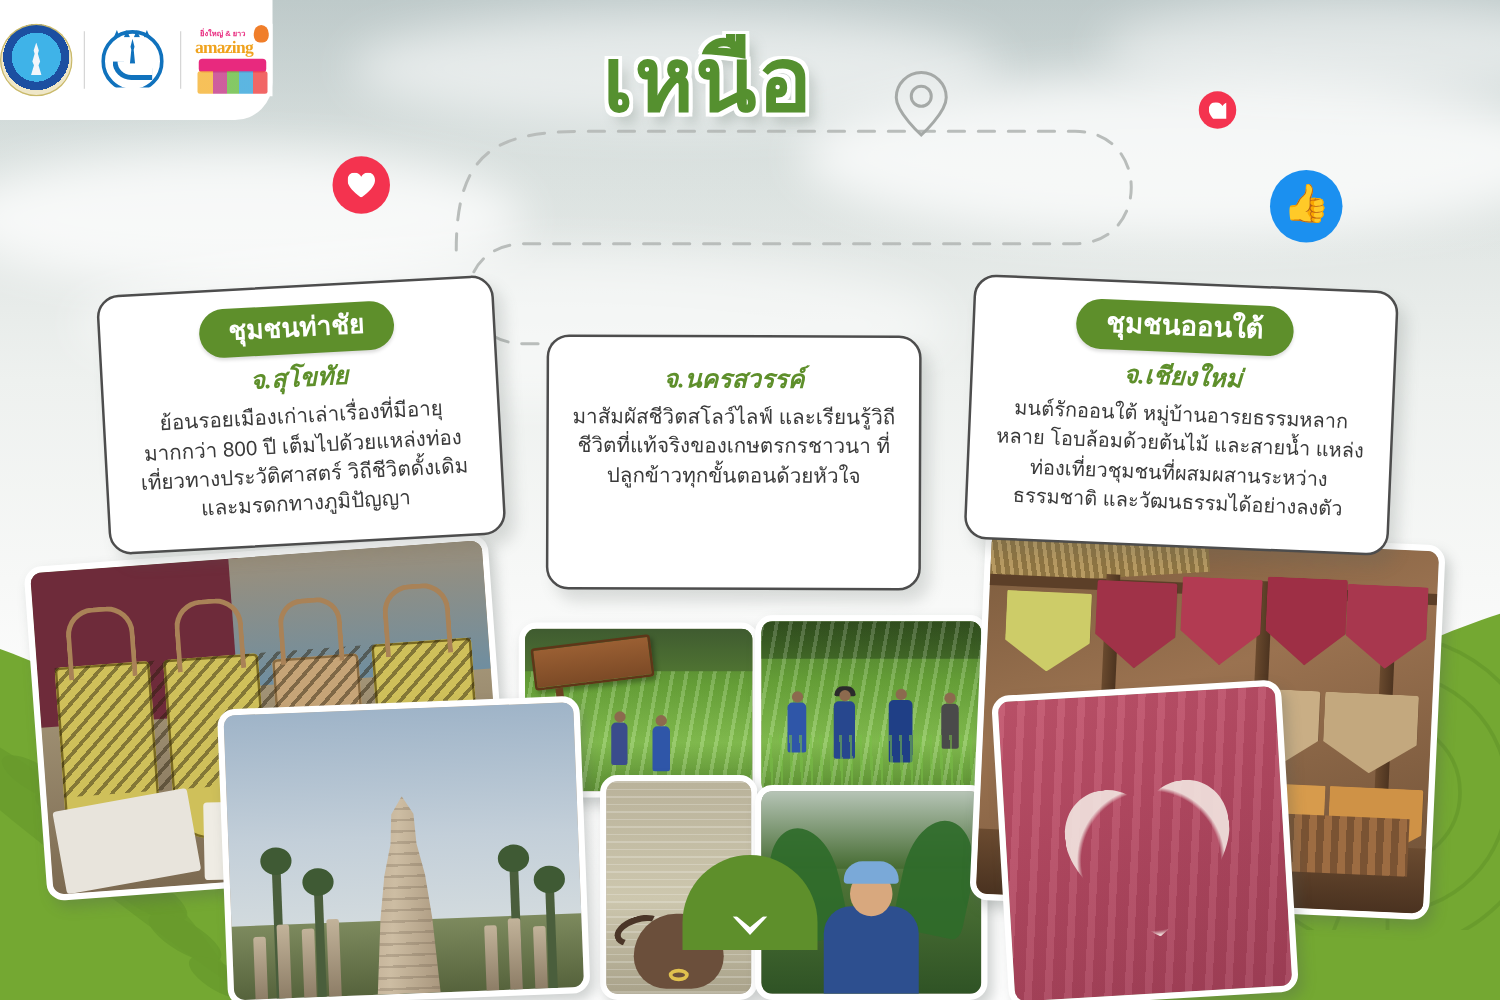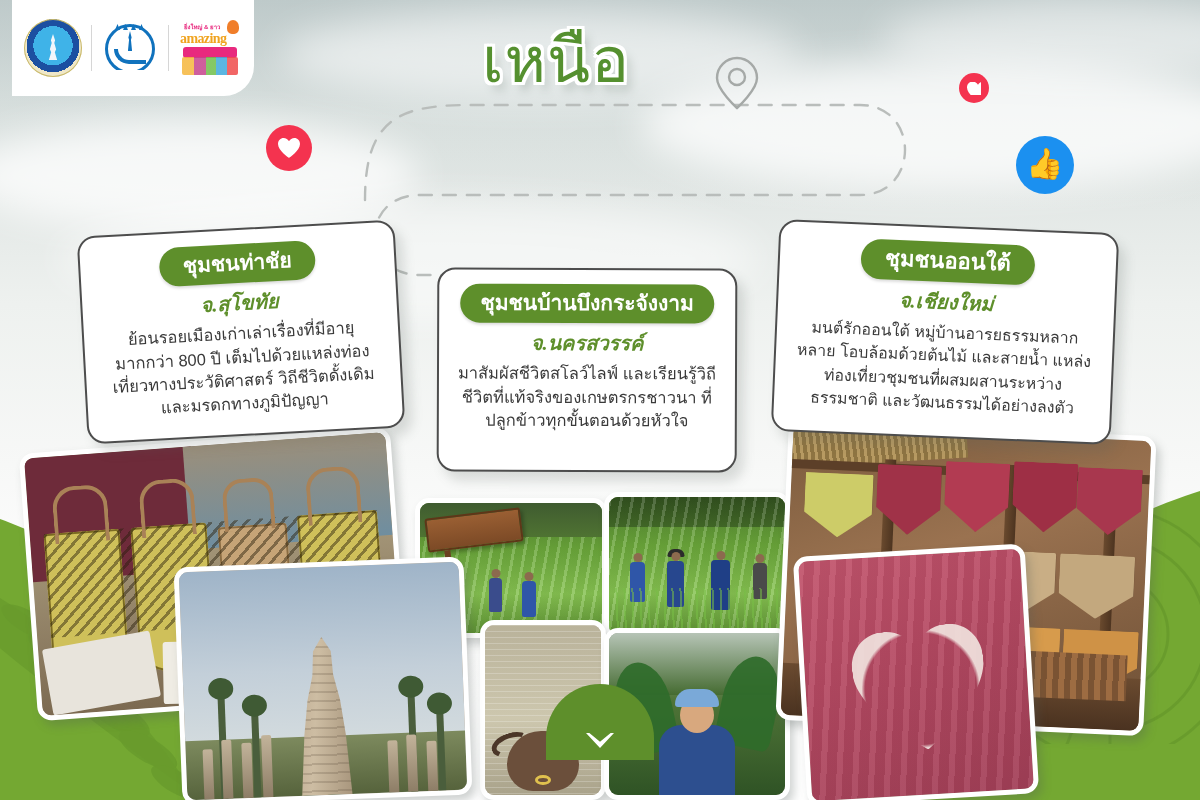--- a/index.html
+++ b/index.html
@@ -35,22 +35,22 @@
   .cloud.c4 { left: 880px;  top: 0px;   width: 400px; height: 80px;  background: rgba(255,255,255,0.5); }
   .cloud.c5 { left: 60px;   top: 200px; width: 700px; height: 120px; background: rgba(255,255,255,0.5); }
   .haze {
     position: absolute; left: 0; right: 0; top: 0; height: 210px;
     background: linear-gradient(180deg, rgba(176,190,190,0.55) 0%, rgba(210,220,218,0.25) 55%, rgba(255,255,255,0) 100%);
     pointer-events: none;
   }
 
   
   #logo-bar {
-    position: absolute; left: 12px; top: 0;
-    width: 242px; height: 96px;
+    position: absolute; left: 0; top: 0;
+    width: 218px; height: 96px;
     background: #ffffff;
     border-bottom-right-radius: 30px;
     display: flex; align-items: center; justify-content: center;
     gap: 0px;
     z-index: 40;
   }
   .logo-slot { display: flex; align-items: center; justify-content: center; }
   .logo-div { width: 1px; height: 46px; background: #d6d6d6; margin: 0 9px; }
 
   .seal {
@@ -119,21 +119,21 @@
   #headline { position: absolute; left: 410px; top: 52px; z-index: 20; }
   .hl-top {
     font-size: 62px; font-weight: 800; color: #3b3b3b;
     letter-spacing: 1px; line-height: 0.95;
     text-shadow: -3px 0 0 #fff, 3px 0 0 #fff, 0 -3px 0 #fff, 0 3px 0 #fff,
                  -3px -3px 0 #fff, 3px -3px 0 #fff, -3px 3px 0 #fff, 3px 3px 0 #fff,
                  5px 6px 8px rgba(120,130,125,0.35);
     margin-left: 12px;
   }
   .hl-main {
-    font-size: 63px; font-weight: 400; color: #55902f;
+    font-size: 72px; font-weight: 700; color: #55902f;
     letter-spacing: 1px; line-height: 0.92;
     margin-top: -20px; margin-left: 72px;
     text-shadow: -3px 0 0 #fff, 3px 0 0 #fff, 0 -3px 0 #fff, 0 3px 0 #fff,
                  -3px -3px 0 #fff, 3px -3px 0 #fff, -3px 3px 0 #fff, 3px 3px 0 #fff,
                  6px 8px 10px rgba(110,125,115,0.38);
   }
 
   
   .social { position: absolute; border-radius: 50%; display: flex; align-items: center; justify-content: center; z-index: 25; }
   .social.heart-lg { left: 266px; top: 125px; width: 46px; height: 46px; background: #f4334f; }
@@ -580,21 +580,20 @@
     </div>
   </div>
 
   <div class="card" id="card-1">
     <div class="badge">ชุมชนท่าชัย</div>
     <div class="province">จ.สุโขทัย</div>
     <div class="desc">ย้อนรอยเมืองเก่าเล่าเรื่องที่มีอายุมากกว่า 800 ปี เต็มไปด้วยแหล่งท่องเที่ยวทางประวัติศาสตร์ วิถีชีวิตดั้งเดิม และมรดกทางภูมิปัญญา</div>
   </div>
 
   <div class="card" id="card-2">
-    <div class="badge">ชุมชนบ้านบึงกระจังงาม</div>
     <div class="province">จ.นครสวรรค์</div>
     <div class="desc">มาสัมผัสชีวิตสโลว์ไลฟ์ และเรียนรู้วิถีชีวิตที่แท้จริงของเกษตรกรชาวนา ที่ปลูกข้าวทุกขั้นตอนด้วยหัวใจ</div>
   </div>
 
   <div class="card" id="card-3">
     <div class="badge">ชุมชนออนใต้</div>
     <div class="province">จ.เชียงใหม่</div>
     <div class="desc">มนต์รักออนใต้ หมู่บ้านอารยธรรมหลากหลาย โอบล้อมด้วยต้นไม้ และสายน้ำ แหล่งท่องเที่ยวชุมชนที่ผสมผสานระหว่างธรรมชาติ และวัฒนธรรมได้อย่างลงตัว</div>
   </div>
 

